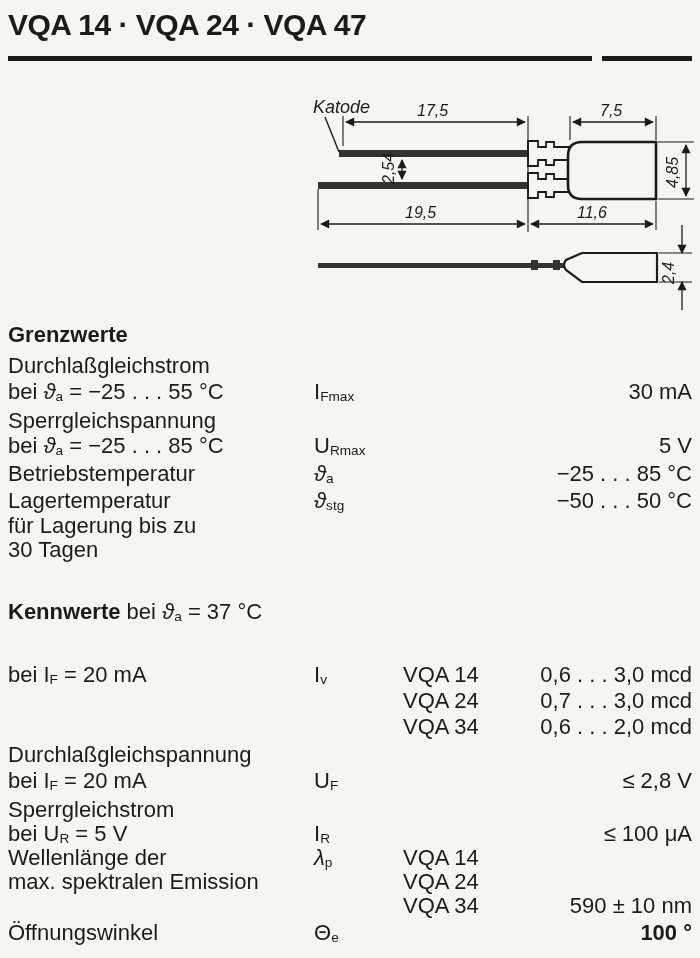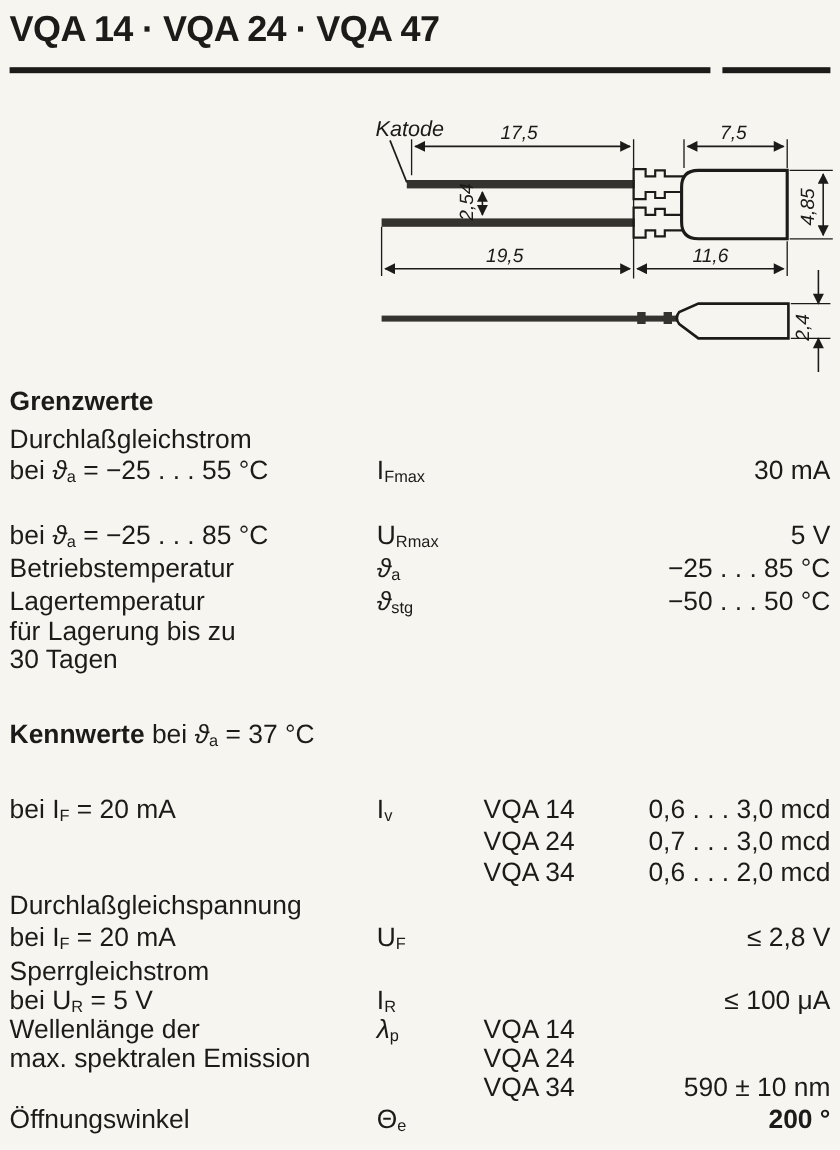--- a/index.html
+++ b/index.html
@@ -103,20 +103,21 @@
     <text class="dimtxt" font-size="15" transform="translate(394,196) rotate(-90)">2,4</text>
   </svg>
 
   <div class="t b" style="top:322px">Grenzwerte</div>
 
   <div class="t" style="top:353px">Durchlaßgleichstrom</div>
   <div class="t" style="top:379px"><span>bei </span><span class="gk">ϑ</span><span class="sb">a</span><span> = −25 . . . 55 °C</span></div>
   <div class="t sym" style="top:379px"><span>I</span><span class="sb">Fmax</span></div>
   <div class="t val" style="top:379px">30 mA</div>
 
+  <div class="t" style="top:408px">Sperrgleichspannung</div>
   <div class="t" style="top:433px"><span>bei </span><span class="gk">ϑ</span><span class="sb">a</span><span> = −25 . . . 85 °C</span></div>
   <div class="t sym" style="top:433px"><span>U</span><span class="sb">Rmax</span></div>
   <div class="t val" style="top:433px">5 V</div>
 
   <div class="t" style="top:461px">Betriebstemperatur</div>
   <div class="t sym" style="top:461px"><span class="gk">ϑ</span><span class="sb">a</span></div>
   <div class="t val" style="top:461px">−25 . . . 85 °C</div>
 
   <div class="t" style="top:488px">Lagertemperatur</div>
   <div class="t sym" style="top:488px"><span class="gk">ϑ</span><span class="sb">stg</span></div>
@@ -148,15 +149,15 @@
   <div class="t" style="top:869px">max. spektralen Emission</div>
   <div class="t" style="top:845px">Wellenlänge der</div>
   <div class="t sym" style="top:845px"><span class="gk">λ</span><span class="sb">p</span></div>
   <div class="t mdl" style="top:845px">VQA 14</div>
   <div class="t mdl" style="top:869px">VQA 24</div>
   <div class="t mdl" style="top:893px">VQA 34</div>
   <div class="t val" style="top:893px">590 ± 10 nm</div>
 
   <div class="t" style="top:920px">Öffnungswinkel</div>
   <div class="t sym" style="top:920px"><span>Θ</span><span class="sb">e</span></div>
-  <div class="t val b" style="top:920px">200 °</div>
+  <div class="t val b" style="top:920px">100 °</div>
 
 </div>
 
 </body></html>

